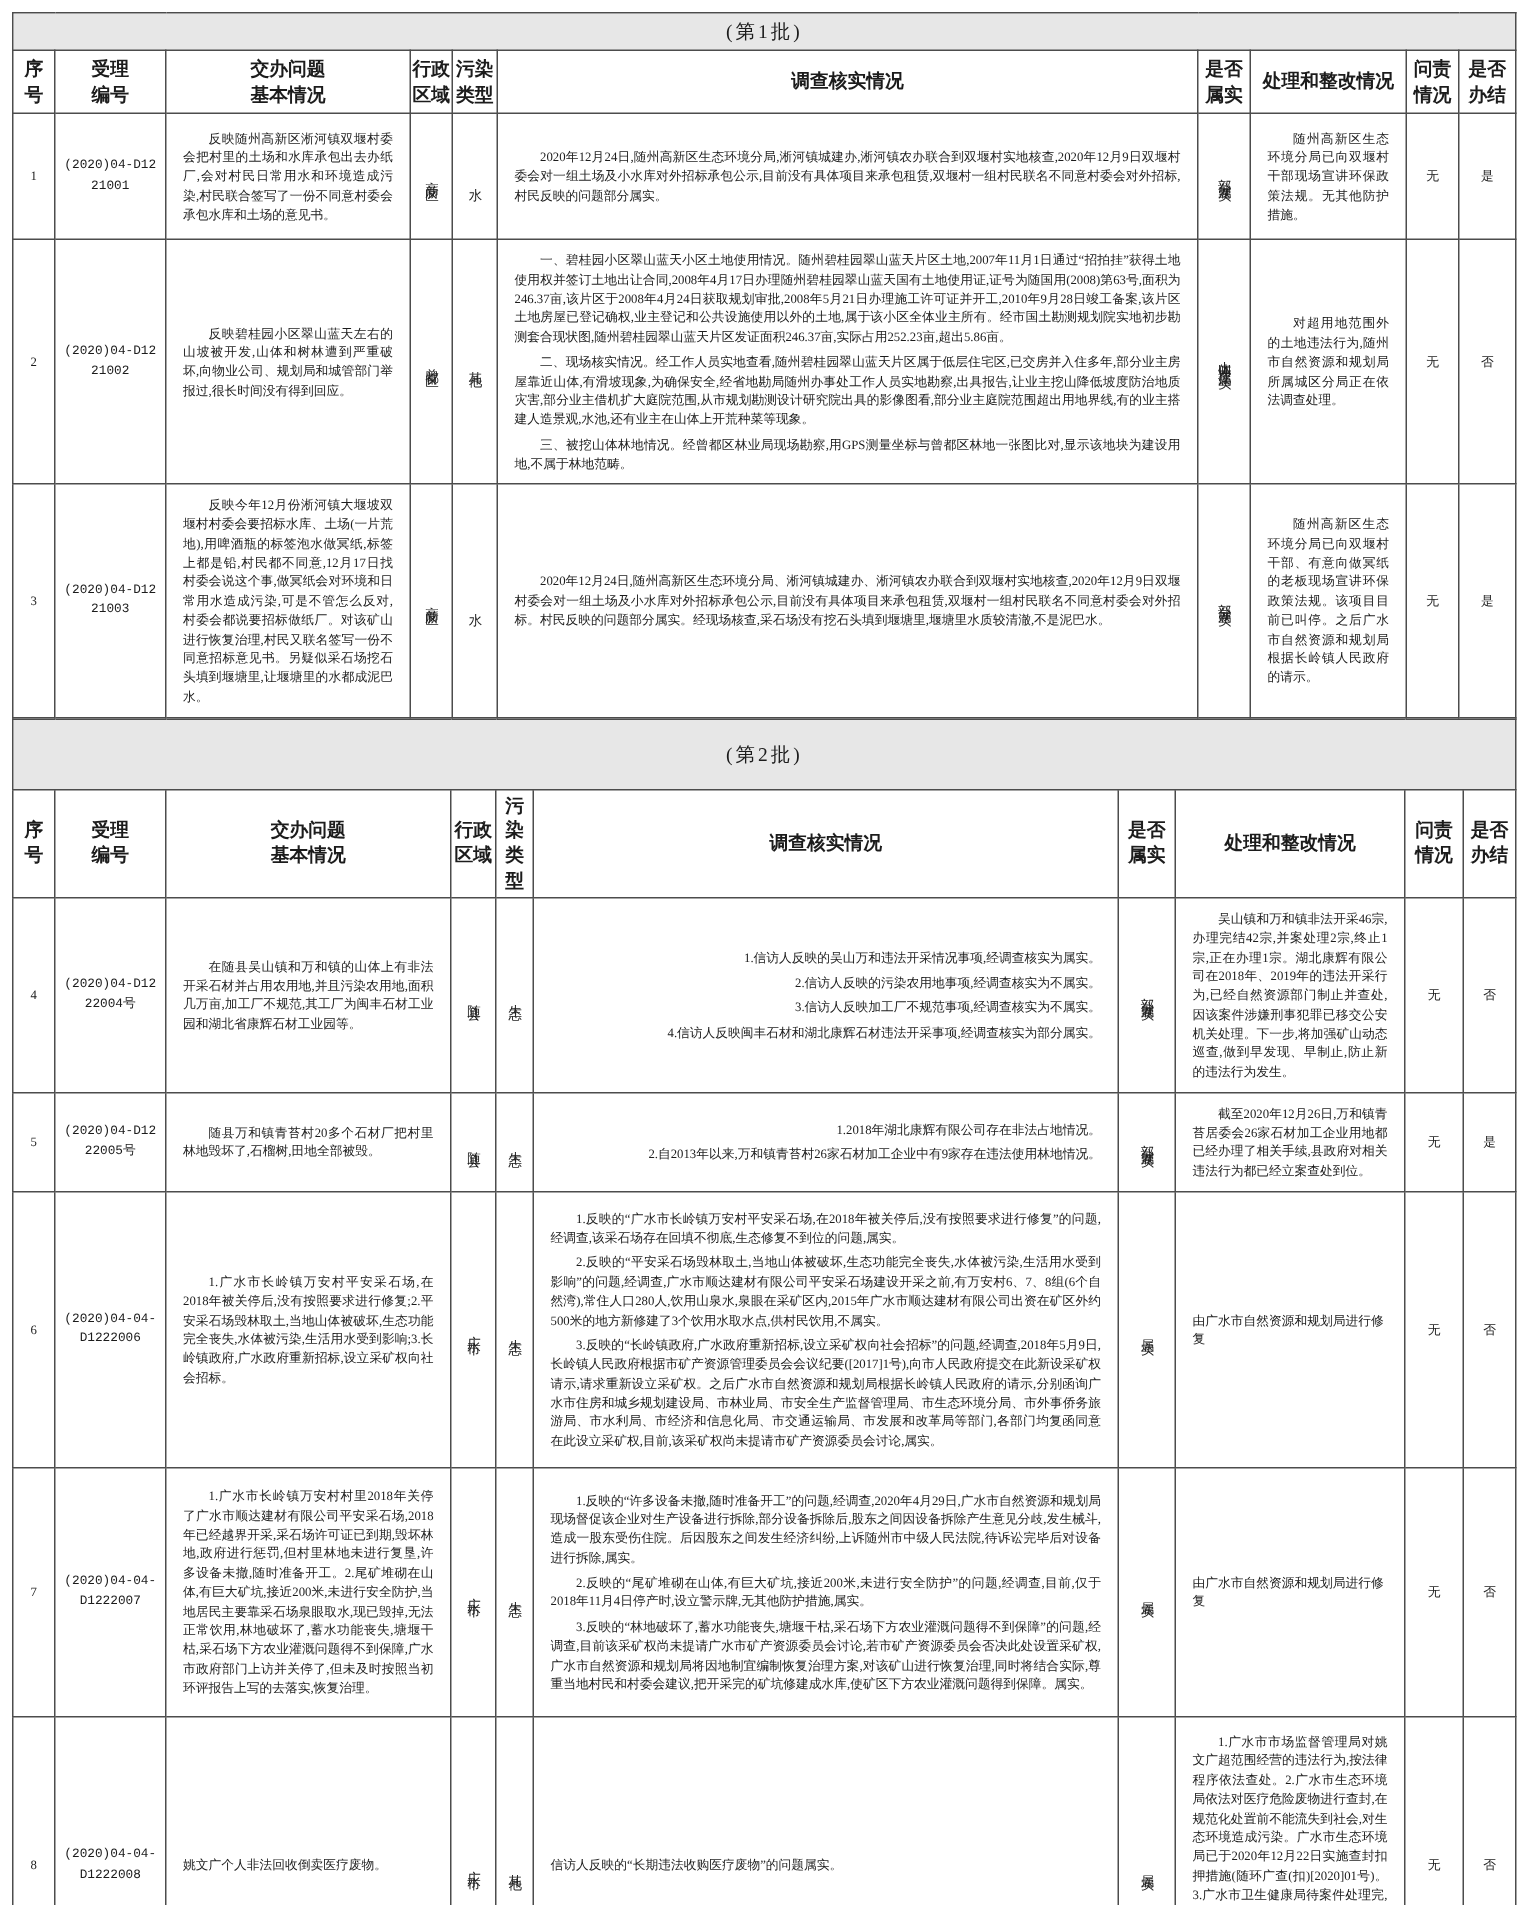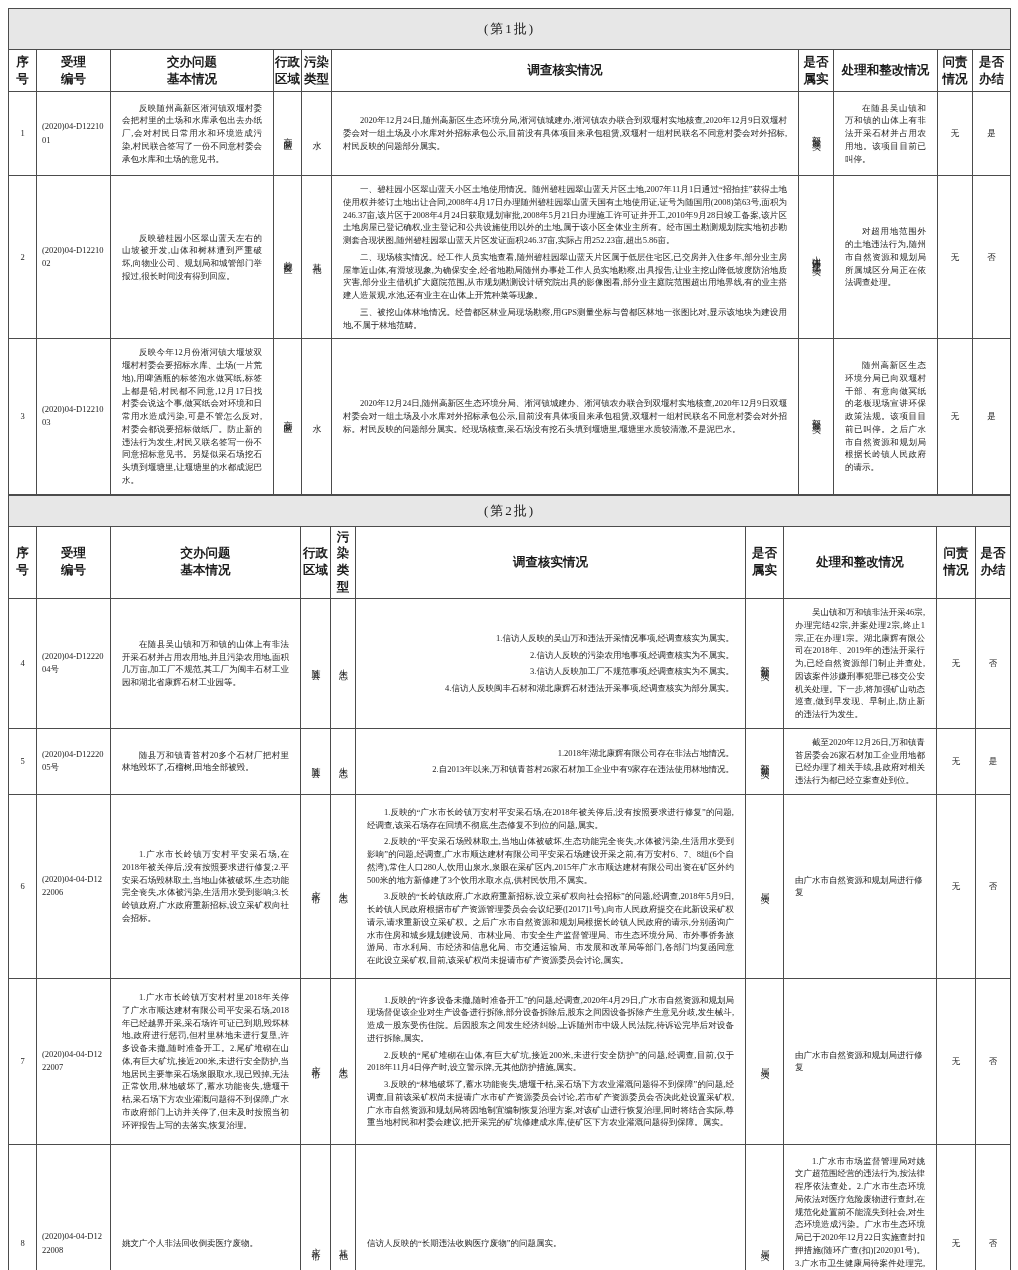--- a/index.html
+++ b/index.html
@@ -10,21 +10,21 @@
   .sheet{position:absolute;left:8px;top:8px;width:1002px;}
   table{border-collapse:collapse;width:1002px;table-layout:fixed;margin:0;}
   td,th{border:1px solid #4c4c4c;vertical-align:middle;padding:2px 5px;
         font-size:8.5px;line-height:1.5;overflow:hidden;}
   th{font-family:"Liberation Sans","DejaVu Sans",sans-serif;font-weight:bold;
      font-size:12.5px;line-height:1.35;text-align:center;white-space:pre-line;
      padding:2px 1px;}
   tr.band td{background:#e7e7e7;text-align:center;font-size:13px;
      letter-spacing:2px;font-weight:normal;}
   td.c{text-align:center;}
-  td.id{text-align:left;font-size:8.5px;word-break:break-all;line-height:1.6;}
+  td.id{text-align:center;font-size:8.5px;word-break:break-all;line-height:1.6;font-family:Liberation Mono, monospace;}
   td.vert{text-align:center;padding:2px 0;}
   .vtxt{writing-mode:vertical-rl;text-orientation:upright;display:inline-block;
         letter-spacing:2px;line-height:1;font-size:9px;}
   td.paras{padding:3px 7px;}
   .paras p{margin:4px;text-indent:2em;text-align:justify;text-justify:inter-ideograph;}
   td.flush p{text-indent:0;text-align:right;}
   td.center p{text-indent:0;text-align:left;}
 </style>
 </head>
 <body>
@@ -38,21 +38,21 @@
         <col style="width:163px">
       <col style="width:28px">
         <col style="width:30px">
         <col style="width:467px">
       <col style="width:35px">
         <col style="width:104px">
         <col style="width:35px">
       <col style="width:38px">
     </colgroup>
     <tbody>
-        <tr class="band" style="height:41px">
+        <tr class="band" style="height:25px">
       <td colspan="10">(第1批)</td>
     </tr>
     <tr style="height:42px">
       <th>序
 号</th>
       <th>受理
 编号</th>
       <th>交办问题
 基本情况</th>
       <th>行政
@@ -75,21 +75,21 @@
       <td class="paras">
             <p>反映随州高新区淅河镇双堰村委会把村里的土场和水库承包出去办纸厂,会对村民日常用水和环境造成污染,村民联合签写了一份不同意村委会承包水库和土场的意见书。</p>
           </td>
       <td class="vert"><span class="vtxt">高新区</span></td>
       <td class="vert"><span class="vtxt">水</span></td>
       <td class="paras">
             <p>2020年12月24日,随州高新区生态环境分局,淅河镇城建办,淅河镇农办联合到双堰村实地核查,2020年12月9日双堰村委会对一组土场及小水库对外招标承包公示,目前没有具体项目来承包租赁,双堰村一组村民联名不同意村委会对外招标,村民反映的问题部分属实。</p>
           </td>
       <td class="vert"><span class="vtxt">部分属实</span></td>
       <td class="paras">
-            <p>在随县吴山镇和万和镇的山体上有非法开采石材并占用农用地。该项目目前已叫停。</p>
+            <p>随州高新区生态环境分局已向双堰村干部现场宣讲环保政策法规。无其他防护措施。</p>
           </td>
       <td class="c">无</td>
       <td class="c">是</td>
     </tr>
 
     <tr style="height:133px">
       <td class="c">2</td>
       <td class="id">(2020)04-D1221002</td>
       <td class="paras">
             <p>反映碧桂园小区翠山蓝天左右的山坡被开发,山体和树林遭到严重破坏,向物业公司、规划局和城管部门举报过,很长时间没有得到回应。</p>
@@ -106,21 +106,21 @@
             <p>对超用地范围外的土地违法行为,随州市自然资源和规划局所属城区分局正在依法调查处理。</p>
           </td>
       <td class="c">无</td>
       <td class="c">否</td>
     </tr>
 
     <tr style="height:150px">
       <td class="c">3</td>
       <td class="id">(2020)04-D1221003</td>
       <td class="paras">
-            <p>反映今年12月份淅河镇大堰坡双堰村村委会要招标水库、土场(一片荒地),用啤酒瓶的标签泡水做冥纸,标签上都是铅,村民都不同意,12月17日找村委会说这个事,做冥纸会对环境和日常用水造成污染,可是不管怎么反对,村委会都说要招标做纸厂。防止新的违法行为发生,村民又联名签写一份不同意招标意见书。另疑似采石场挖石头填到堰塘里,让堰塘里的水都成泥巴水。</p>
+            <p>反映今年12月份淅河镇大堰坡双堰村村委会要招标水库、土场(一片荒地),用啤酒瓶的标签泡水做冥纸,标签上都是铅,村民都不同意,12月17日找村委会说这个事,做冥纸会对环境和日常用水造成污染,可是不管怎么反对,村委会都说要招标做纸厂。对该矿山进行恢复治理,村民又联名签写一份不同意招标意见书。另疑似采石场挖石头填到堰塘里,让堰塘里的水都成泥巴水。</p>
           </td>
       <td class="vert"><span class="vtxt">高新区</span></td>
       <td class="vert"><span class="vtxt">水</span></td>
       <td class="paras">
             <p>2020年12月24日,随州高新区生态环境分局、淅河镇城建办、淅河镇农办联合到双堰村实地核查,2020年12月9日双堰村委会对一组土场及小水库对外招标承包公示,目前没有具体项目来承包租赁,双堰村一组村民联名不同意村委会对外招标。村民反映的问题部分属实。经现场核查,采石场没有挖石头填到堰塘里,堰塘里水质较清澈,不是泥巴水。</p>
           </td>
       <td class="vert"><span class="vtxt">部分属实</span></td>
       <td class="paras">
             <p>随州高新区生态环境分局已向双堰村干部、有意向做冥纸的老板现场宣讲环保政策法规。该项目目前已叫停。之后广水市自然资源和规划局根据长岭镇人民政府的请示。</p>
           </td>
@@ -137,21 +137,21 @@
         <col style="width:190px">
       <col style="width:30px">
         <col style="width:25px">
         <col style="width:390px">
       <col style="width:38px">
         <col style="width:153px">
         <col style="width:39px">
       <col style="width:35px">
     </colgroup>
     <tbody>
-        <tr class="band" style="height:31px">
+        <tr class="band" style="height:47px">
       <td colspan="10">(第2批)</td>
     </tr>
     <tr style="height:44px">
       <th>序
 号</th>
       <th>受理
 编号</th>
       <th>交办问题
 基本情况</th>
       <th>行政

